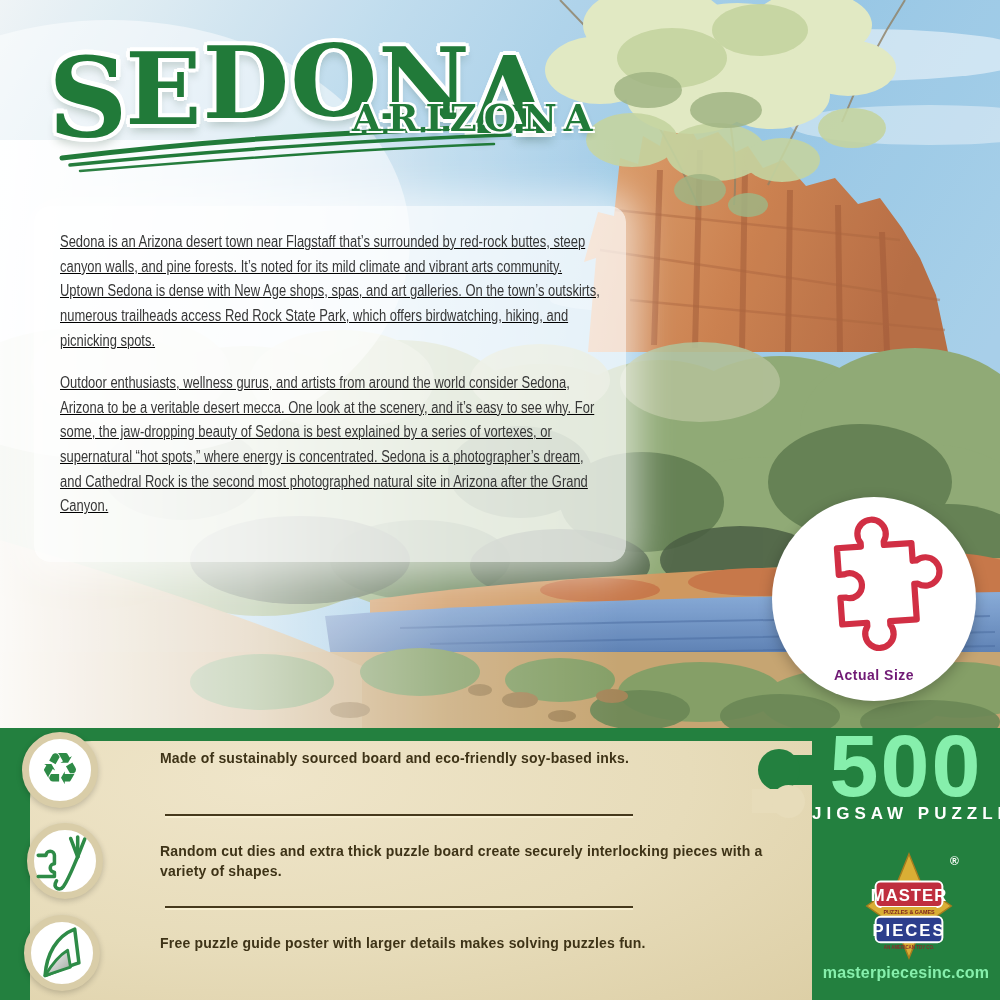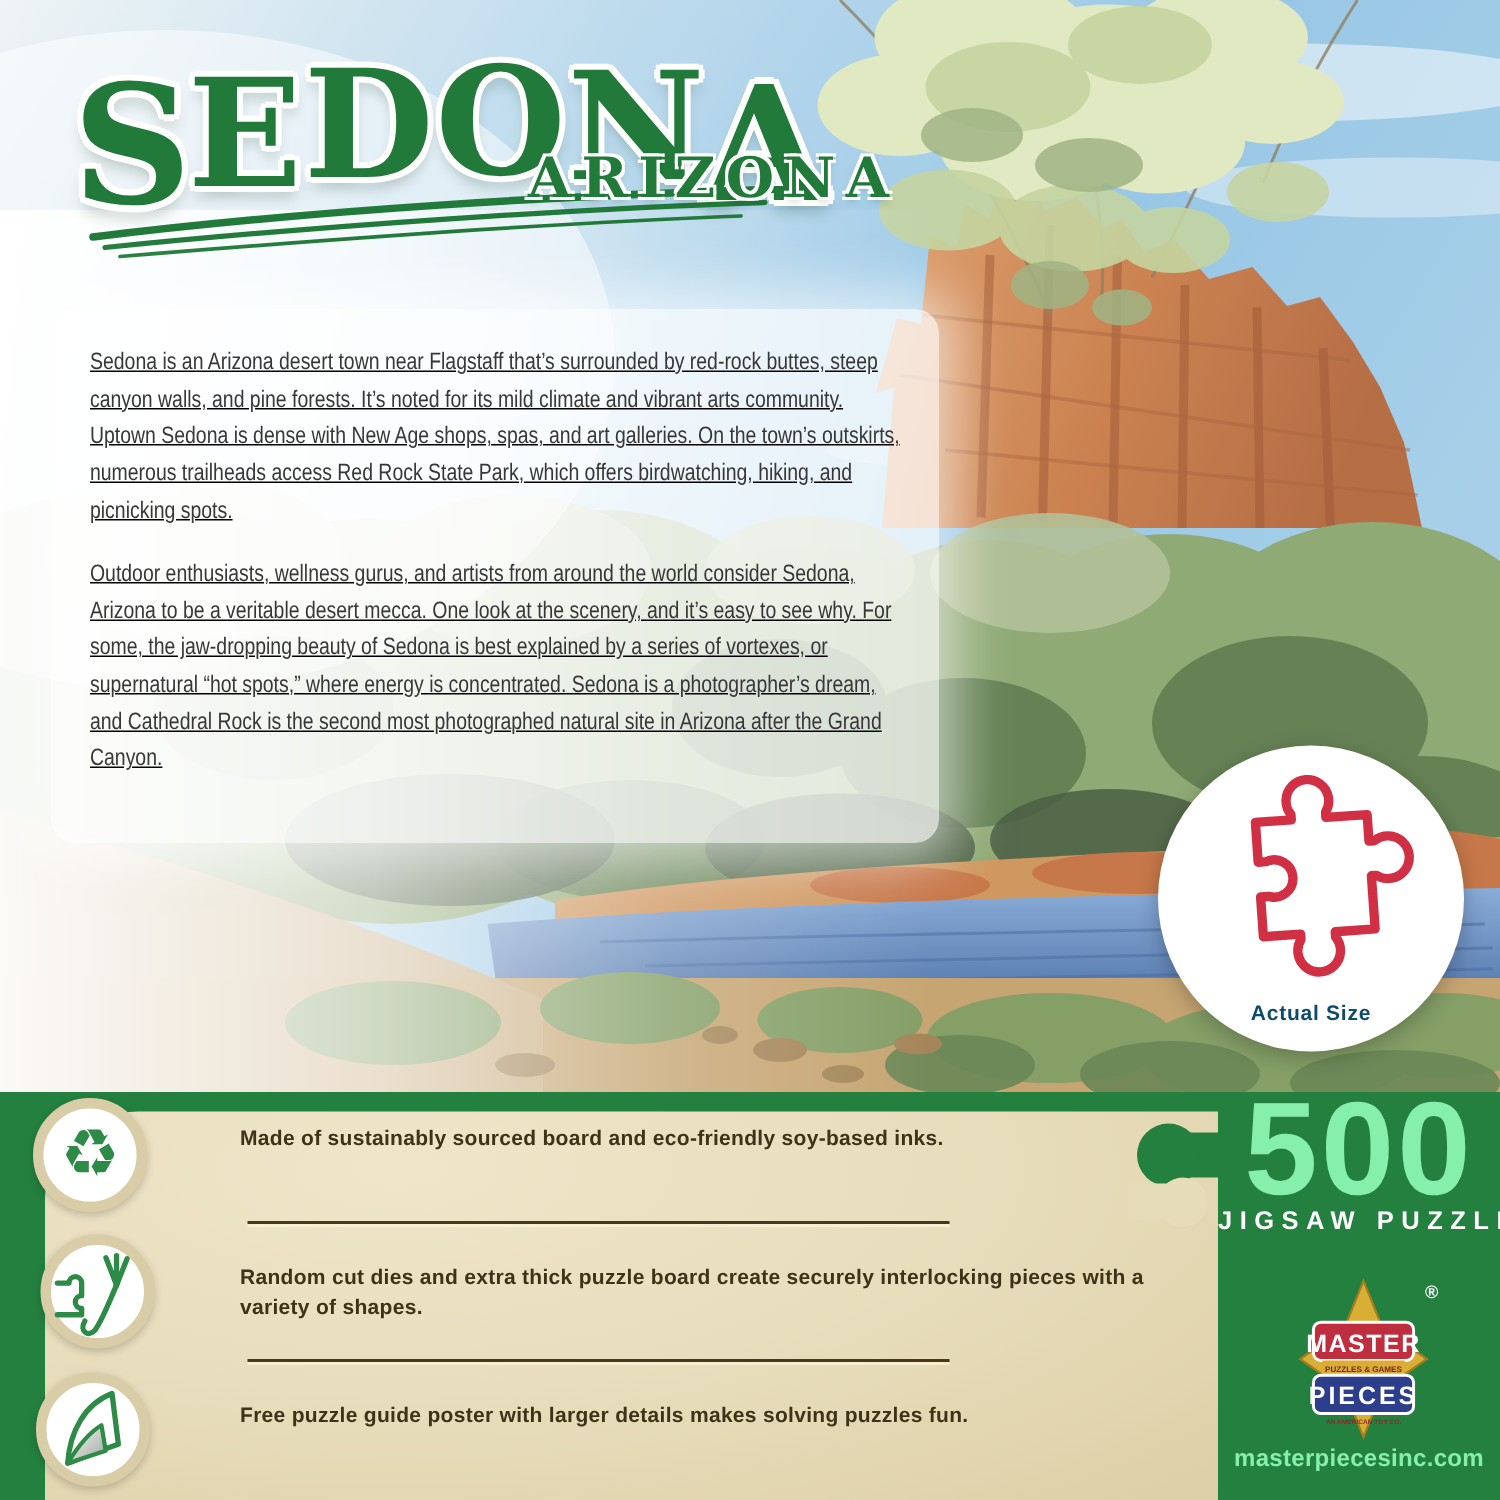--- a/index.html
+++ b/index.html
@@ -26,21 +26,21 @@
   .desc{left:34px;top:206px;width:592px;height:356px;background:rgba(255,255,255,.74);
     border-radius:16px;box-shadow:0 0 34px 14px rgba(255,255,255,.55);padding:24px 26px;box-sizing:border-box;text-decoration:underline;}
   .desc p{margin:0 0 18px 0;width:660px;transform:scaleX(.82);transform-origin:0 0;
     font-size:15.8px;line-height:1.56;color:#373737;font-weight:500;}
 
   
   .size-circle{left:772px;top:497px;width:204px;height:204px;border-radius:50%;background:#fff;
     box-shadow:0 4px 14px rgba(0,0,0,.25);}
   .size-circle svg{position:absolute;left:28px;top:6px;transform:rotate(-4deg);}
   .size-label{position:absolute;left:0;top:170px;width:100%;text-align:center;
-    font-size:14px;font-weight:bold;color:#0c4a6e;letter-spacing:.5px;}
+    font-size:14px;font-weight:bold;color:#701a75;letter-spacing:.5px;}
 
   
   .band{left:0;top:728px;width:1000px;height:272px;background:#23803f;}
   .parchment{position:absolute;left:30px;top:13px;width:782px;height:259px;
     background:radial-gradient(ellipse at 30% 15%, #efe5c9 0%, #e7dcba 55%, #ddcfa6 100%);
     border-top-left-radius:62px 58px;}
   
   .tab-green-bulb{position:absolute;left:758px;top:21px;width:42px;height:42px;border-radius:50%;background:#23803f;}
   .tab-green-neck{position:absolute;left:782px;top:27px;width:32px;height:30px;background:#23803f;}
   .tab-tan-bulb{position:absolute;left:772px;top:57px;width:33px;height:33px;border-radius:50%;

